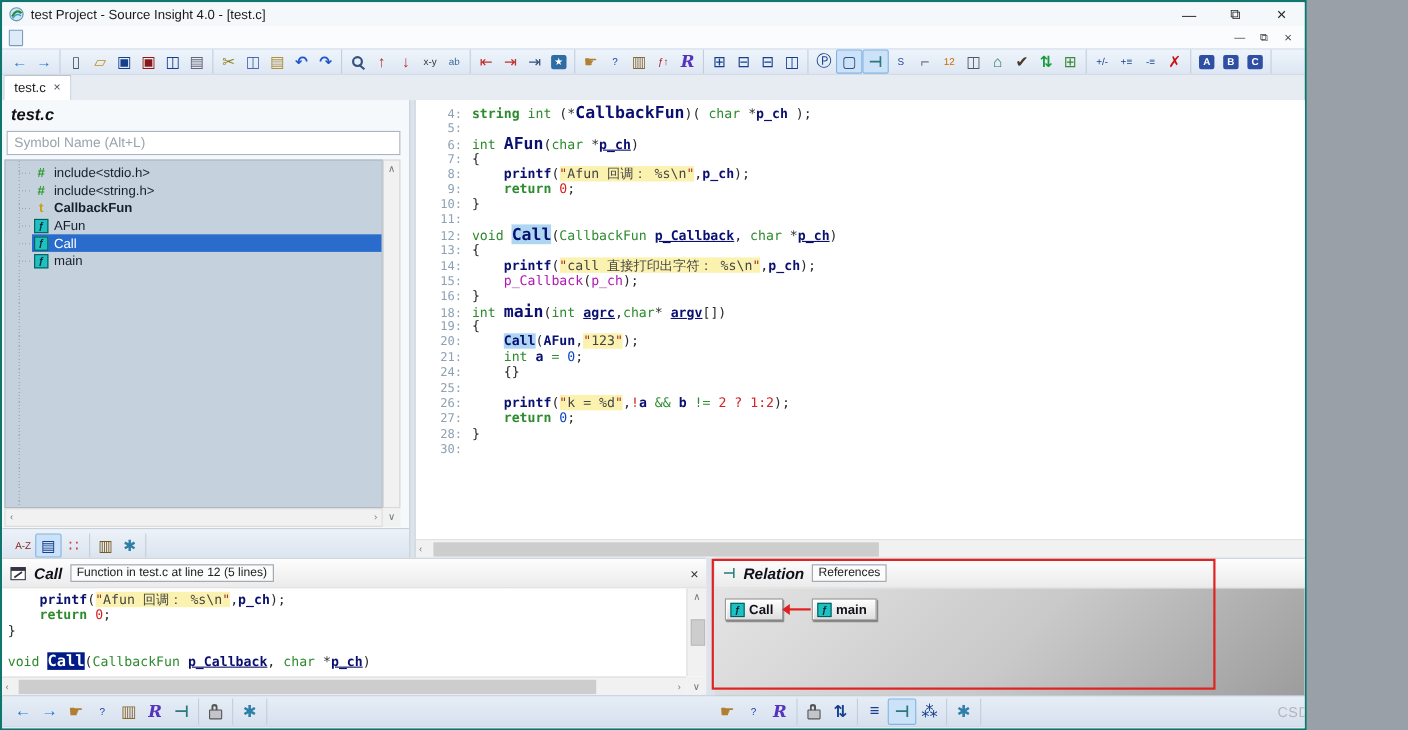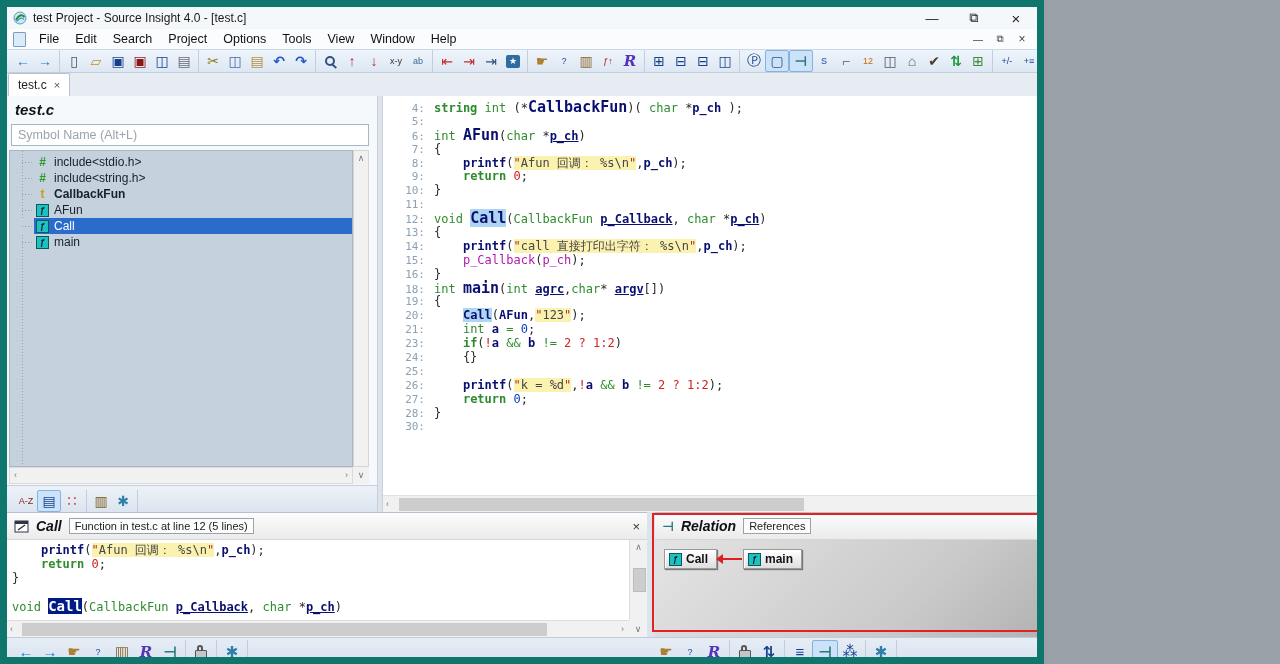--- a/index.html
+++ b/index.html
@@ -1,16 +1,16 @@
 <!DOCTYPE html>
 <html><head>
 <meta charset="utf-8">
 <style>
   html,body{margin:0;padding:0;background:#9aa0a8;font-family:"Liberation Sans","DejaVu Sans",sans-serif;}
-  .app{position:relative;width:1044px;height:664px;background:#fff;overflow:hidden;border:7px solid #0f766e;box-sizing:border-box;}
+  .app{position:relative;width:1188px;height:664px;background:#fff;overflow:hidden;border:2px solid #0f766e;box-sizing:border-box;}
 
   
   .titlebar{position:absolute;left:0;top:0;width:100%;height:22px;background:#f5f8fb;display:flex;align-items:center;padding-left:6px;box-sizing:border-box;font-size:12px;color:#1a1a1a;}
   .titlebar .apptitle{margin-left:6px;}
   .wctrls{position:absolute;right:0;top:0;height:22px;display:flex;}
   .wctrl{width:42px;height:22px;display:flex;align-items:center;justify-content:center;font-size:13px;color:#222;}
 
   
   .menubar{position:absolute;left:0;top:22px;width:100%;height:20px;background:#fbfcfe;display:flex;align-items:center;font-size:12.5px;color:#111;padding-left:4px;box-sizing:border-box;}
   .doc-mini{width:11px;height:13px;background:#dcebf7;border:1px solid #7a9cc0;margin:0 5px 0 2px;border-radius:1px;}
@@ -154,31 +154,20 @@
     <span class="apptitle">test Project - Source Insight 4.0 - [test.c]</span>
     <span class="wctrls">
       <span class="wctrl">—</span>
       <span class="wctrl">⧉</span>
       <span class="wctrl" style="font-size:15px">×</span>
     </span>
   </div>
 
   <div class="menubar">
     <span class="doc-mini"></span>
-    <span id="menu-items" style="display:flex">
-        <span class="menuitem">File</span>
-        <span class="menuitem">Edit</span>
-        <span class="menuitem">Search</span>
-        <span class="menuitem">Project</span>
-        <span class="menuitem">Options</span>
-        <span class="menuitem">Tools</span>
-        <span class="menuitem">View</span>
-        <span class="menuitem">Window</span>
-        <span class="menuitem">Help</span>
-      </span>
     <span class="mdictrls">
       <span class="mdictrl">—</span>
       <span class="mdictrl">⧉</span>
       <span class="mdictrl" style="font-size:12px">×</span>
     </span>
   </div>
 
   <div class="toolbar-top" id="toolbar-top">
       <div class="tbgroup">
         <span class="tbbtn">
@@ -484,24 +473,20 @@
           </div>
           <div class="cline">
             <span class="lnum">20:</span>
             <span class="ctext"><span class="pl">    </span><span class="hl">Call</span><span class="pl">(</span><span class="id">AFun</span><span class="pl">,</span><span class="sq">"</span><span class="st">123</span><span class="sq">"</span><span class="pl">);</span></span>
           </div>
           <div class="cline">
             <span class="lnum">21:</span>
             <span class="ctext"><span class="pl">    </span><span class="ty">int</span><span class="pl"> </span><span class="id">a</span><span class="op"> = </span><span class="nm">0</span><span class="pl">;</span></span>
           </div>
           <div class="cline">
-            <span class="lnum">23:</span>
-            <span class="ctext"><span class="pl">    </span><span class="kw">if</span><span class="pl">(</span><span class="ng">!</span><span class="id">a</span><span class="op"> &amp;&amp; </span><span class="id">b</span><span class="op"> != </span><span class="nr">2</span><span class="ng"> ? </span><span class="nr">1:2</span><span class="pl">)</span></span>
-          </div>
-          <div class="cline">
             <span class="lnum">24:</span>
             <span class="ctext"><span class="pl">    {}</span></span>
           </div>
           <div class="cline">
             <span class="lnum">25:</span>
             <span class="ctext"></span>
           </div>
           <div class="cline">
             <span class="lnum">26:</span>
             <span class="ctext"><span class="pl">    </span><span class="id">printf</span><span class="pl">(</span><span class="sq">"</span><span class="st">k = %d</span><span class="sq">"</span><span class="pl">,</span><span class="ng">!</span><span class="id">a</span><span class="op"> &amp;&amp; </span><span class="id">b</span><span class="op"> != </span><span class="nr">2</span><span class="ng"> ? </span><span class="nr">1:2</span><span class="pl">);</span></span>

